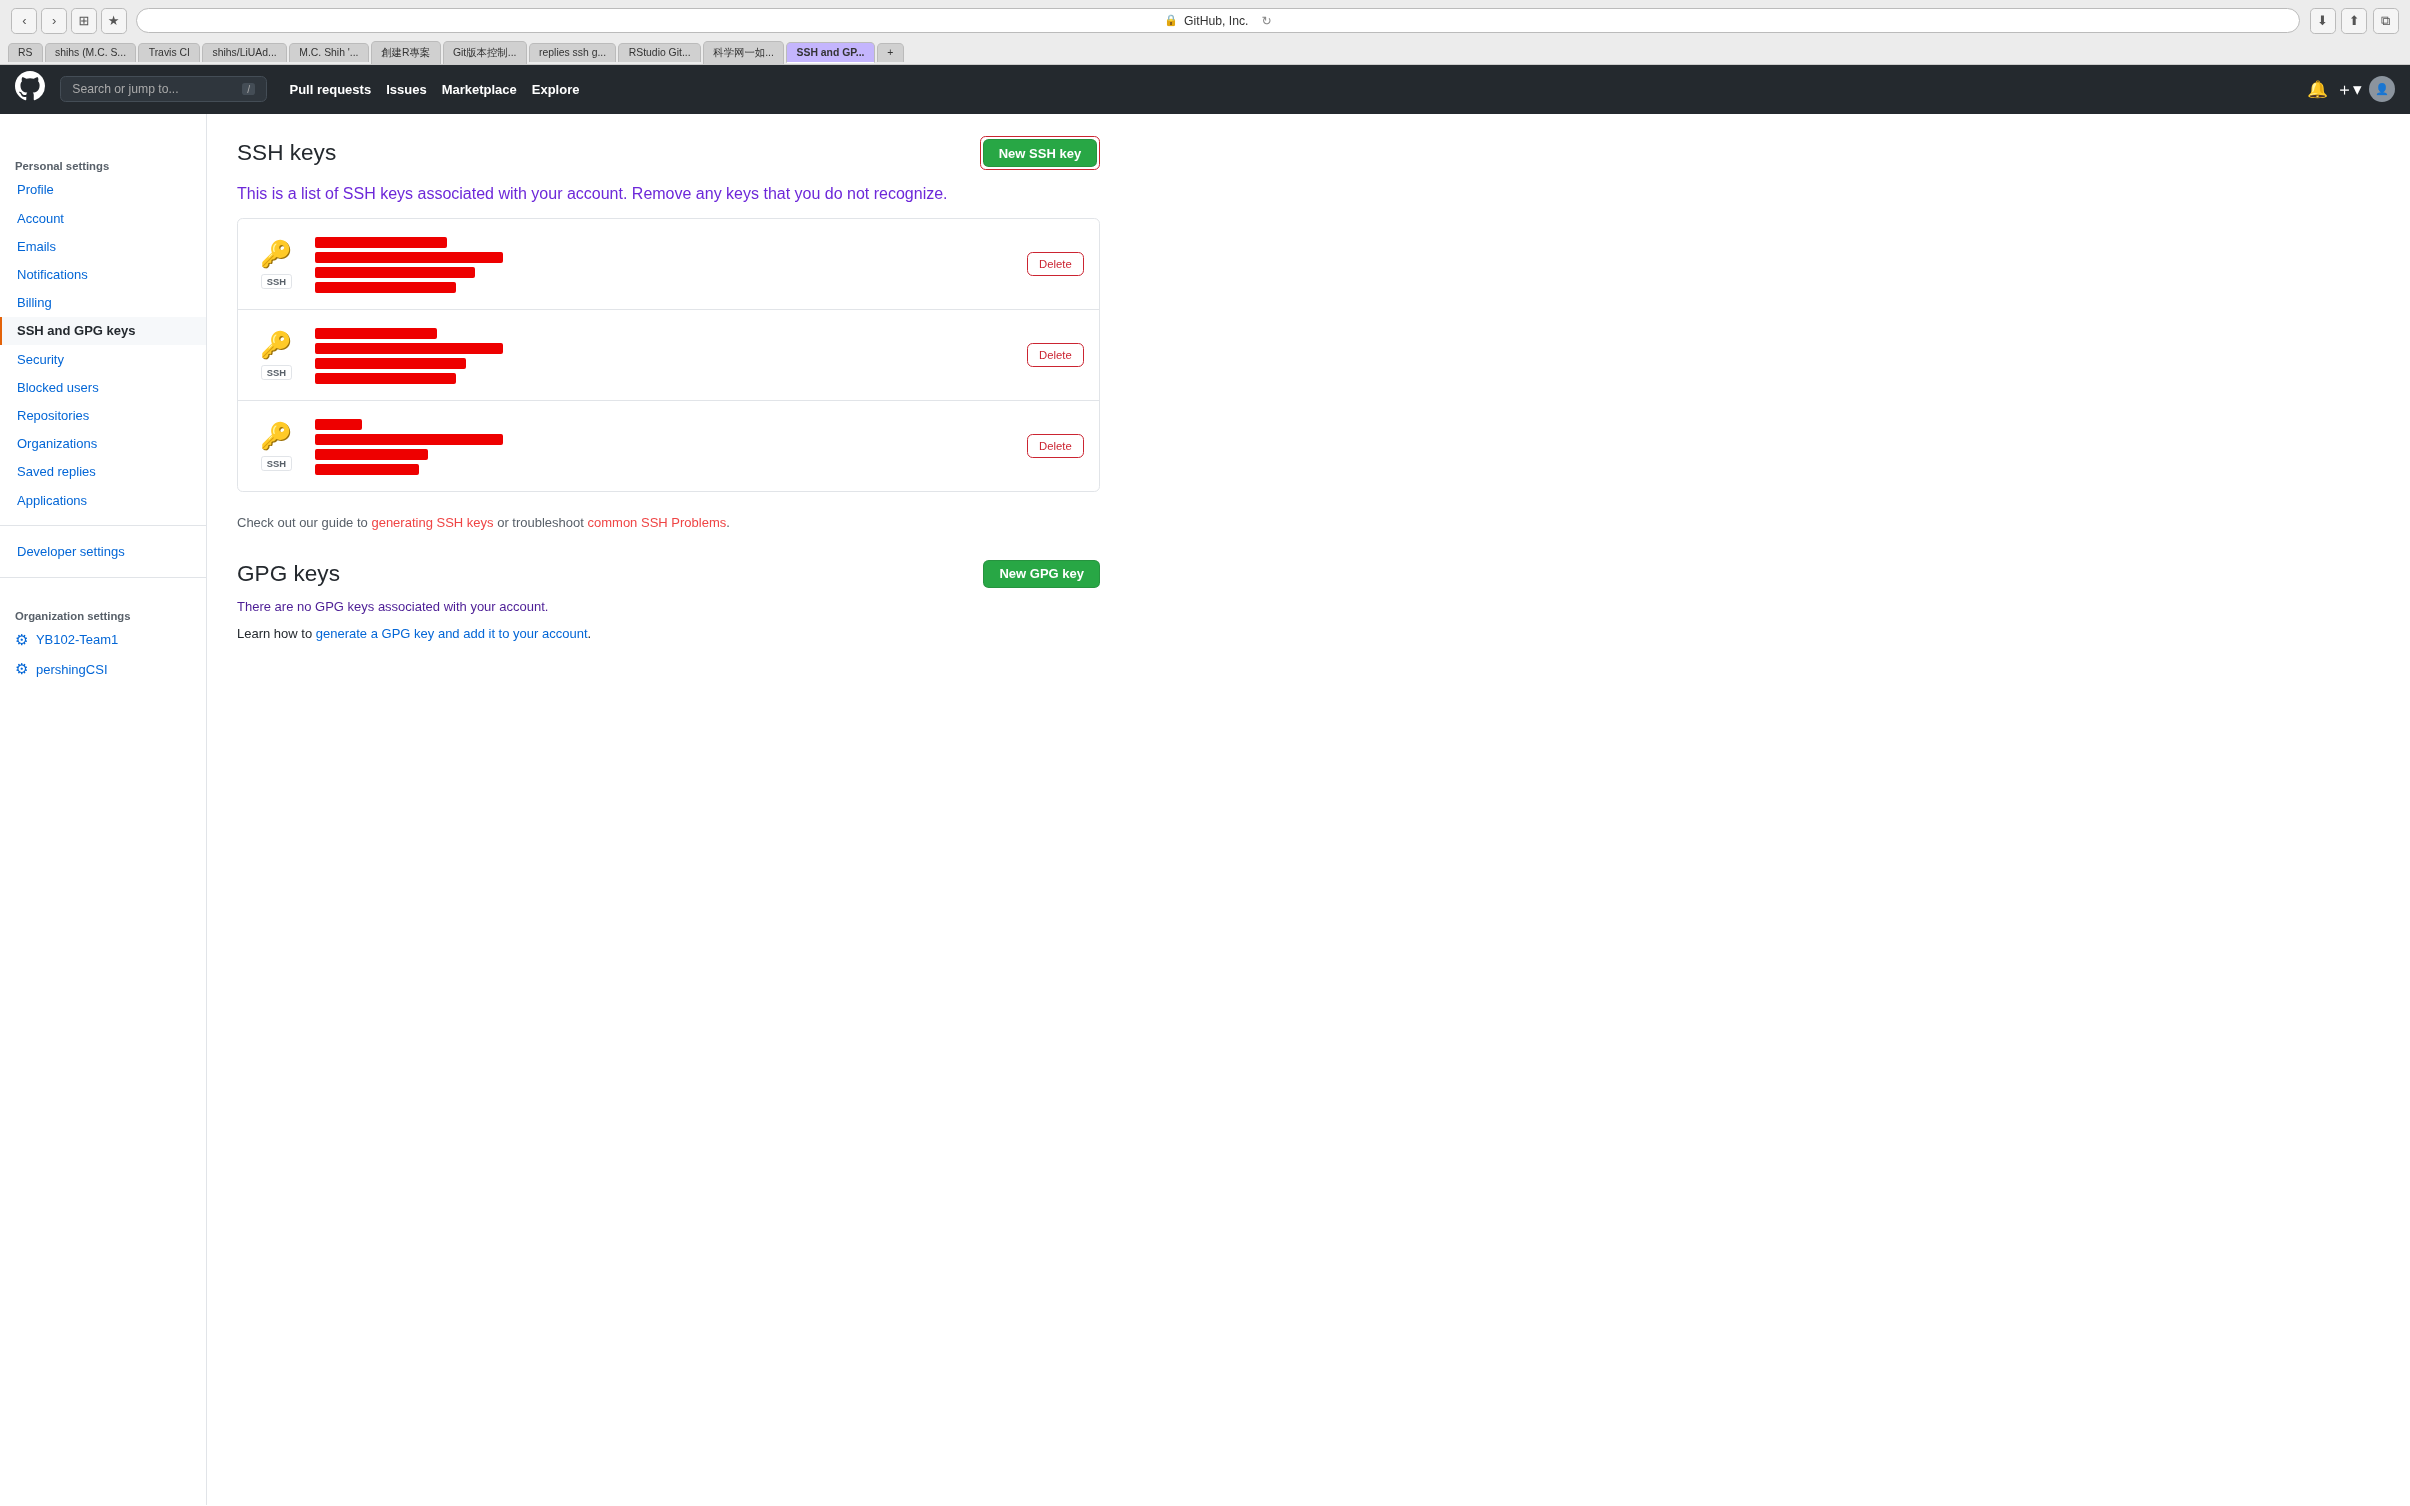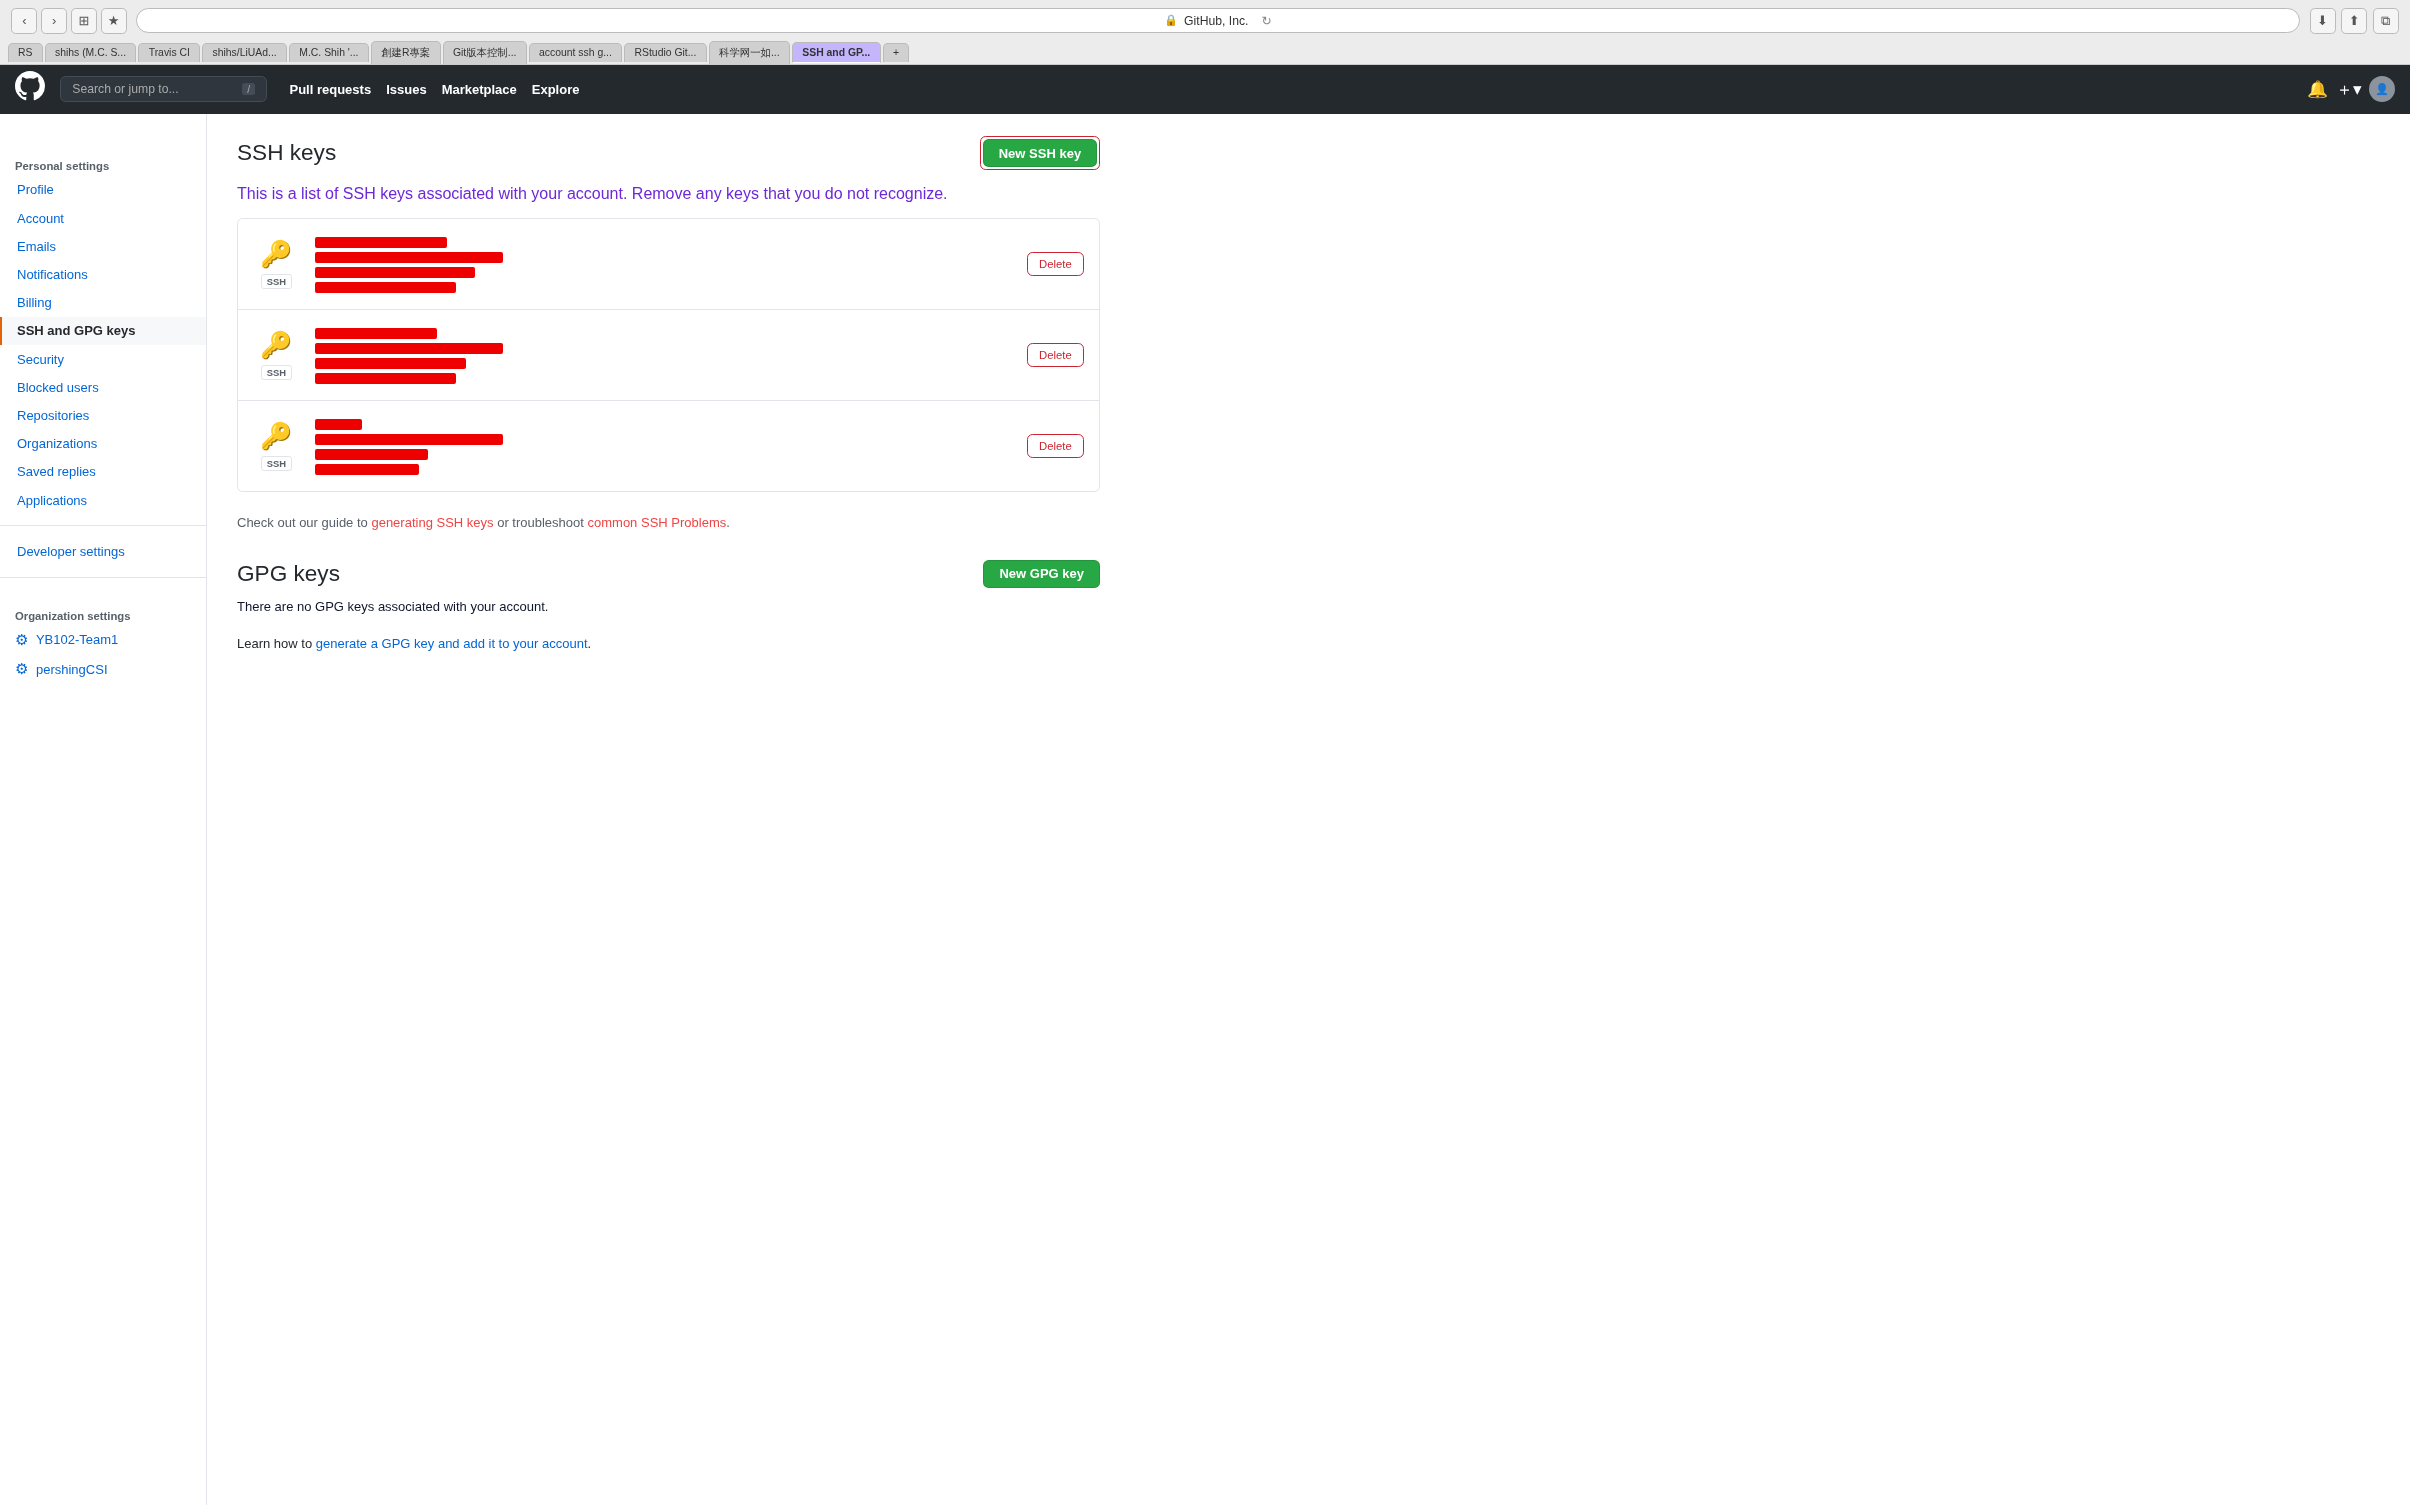--- a/index.html
+++ b/index.html
@@ -64,21 +64,21 @@
     .key-badge { background: #fff; border: 0.9px solid #e1e4e8; border-radius: 2.8px; padding: 0.9px 4.7px; font-size: 9.4px; color: #586069; font-weight: 600; }
     .key-info { flex: 1; }
 
     
     .footer-links { font-size: 13px; color: #586069; margin-bottom: 30px; }
     .footer-links a { color: #ef4444; text-decoration: none; }
 
     
     .section-header { display: flex; align-items: center; justify-content: space-between; margin-bottom: 11.3px; }
     .section-title { font-size: 22.6px; font-weight: 400; color: #24292e; }
-    .gpg-empty { color: #0f172a; font-size: 13px; margin-bottom: 22px; }
+    .gpg-empty { color: #4c1d95; font-size: 13px; margin-bottom: 12px; }
     .gpg-learn a { color: #0366d6; text-decoration: none; }
 
     .redacted { display: inline-block; background: #e00; height: 11.3px; border-radius: 1.9px; vertical-align: middle; }
   </style>
 </head>
 <body>
 
 <div class="browser-chrome">
   <div class="browser-toolbar">
     <div class="browser-nav-btns">
@@ -99,21 +99,21 @@
     </div>
   </div>
   <div class="browser-tab-bar">
     <div class="browser-tab">RS</div>
     <div class="browser-tab">shihs (M.C. S...</div>
     <div class="browser-tab">Travis CI</div>
     <div class="browser-tab">shihs/LiUAd...</div>
     <div class="browser-tab">M.C. Shih '...</div>
     <div class="browser-tab">創建R專案</div>
     <div class="browser-tab">Git版本控制...</div>
-    <div class="browser-tab">account ssh g...</div>
+    <div class="browser-tab">replies ssh g...</div>
     <div class="browser-tab">RStudio Git...</div>
     <div class="browser-tab">科学网一如...</div>
     <div class="browser-tab active">SSH and GP...</div>
     <div class="browser-tab">+</div>
   </div>
 </div>
 
 <div class="gh-header">
   <div class="gh-logo">
     <svg width="30" height="30" viewBox="0 0 16 16" fill="white">

